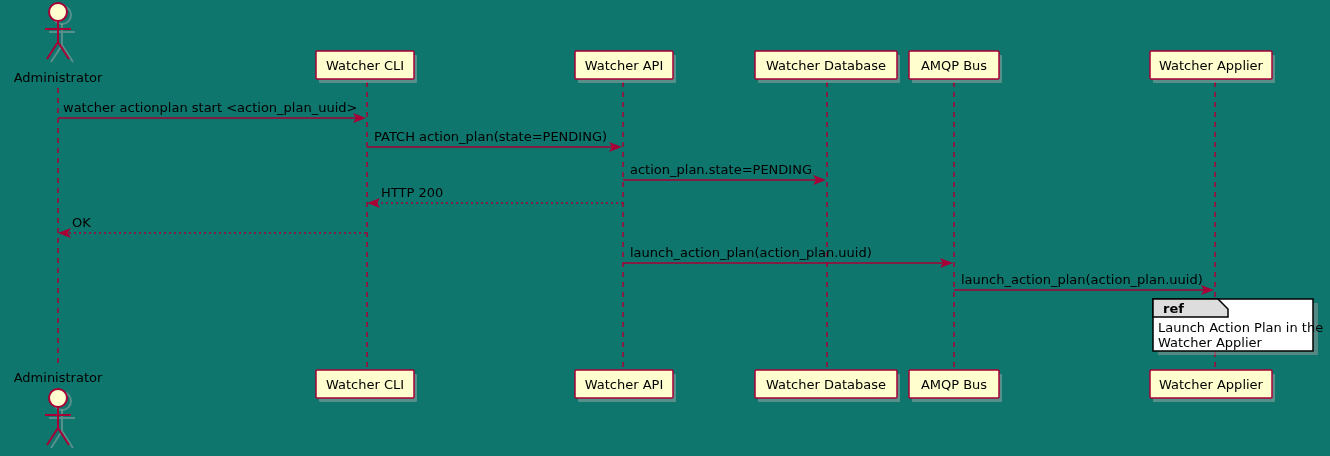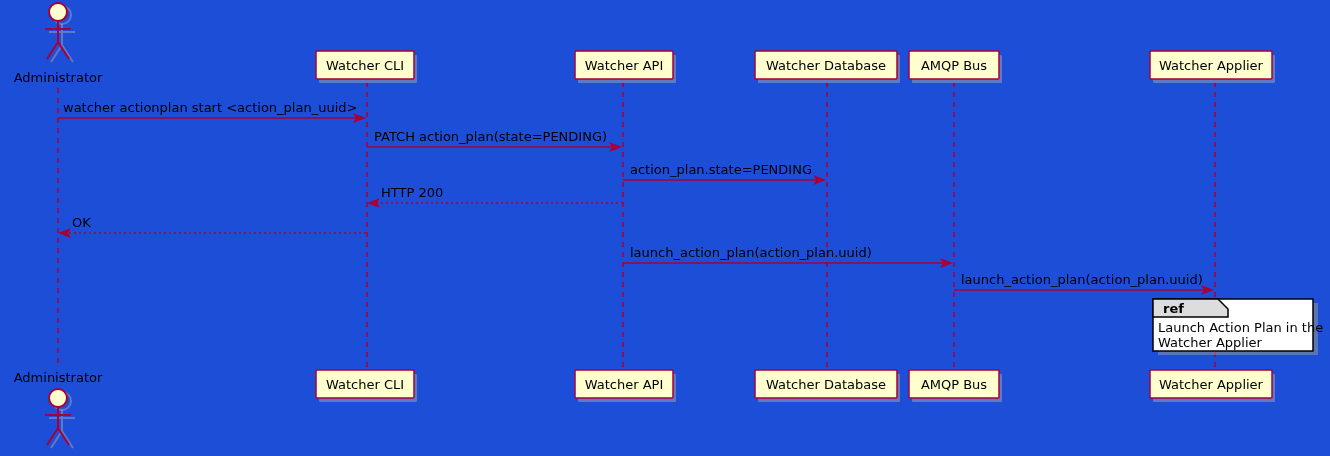--- a/index.html
+++ b/index.html
@@ -8,21 +8,21 @@
     background: #FFFFFF;
   }
   body {
     font-family: "DejaVu Sans", sans-serif;
   }
   #diagram {
     position: relative;
     width: 1330px;
     height: 456px;
     overflow: hidden;
-    background: #1d4ed8;
+    background: #0f766e;
   }
   #diagram svg {
     position: absolute;
     left: 0;
     top: 0;
   }
   .pt-box-rect {
     fill: #FEFECE;
     stroke: #A80036;
     stroke-width: 1.5;

